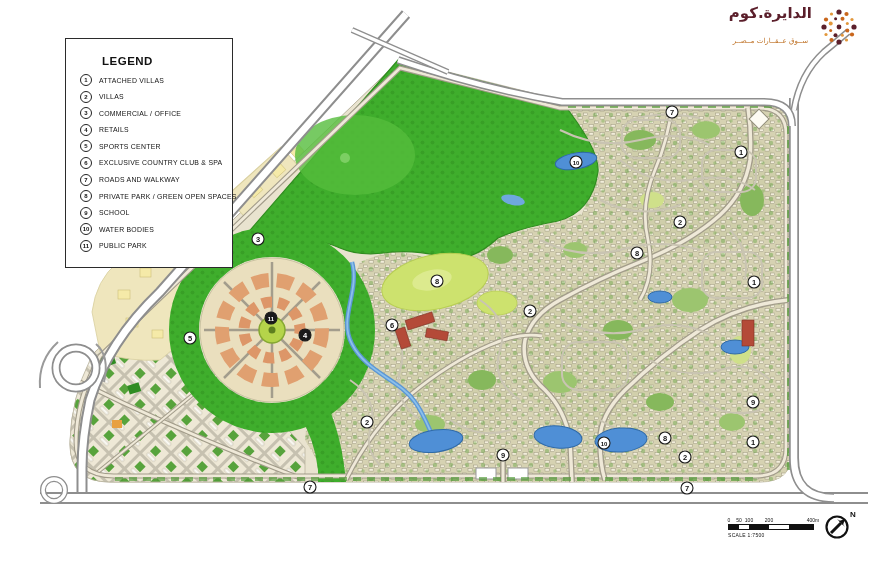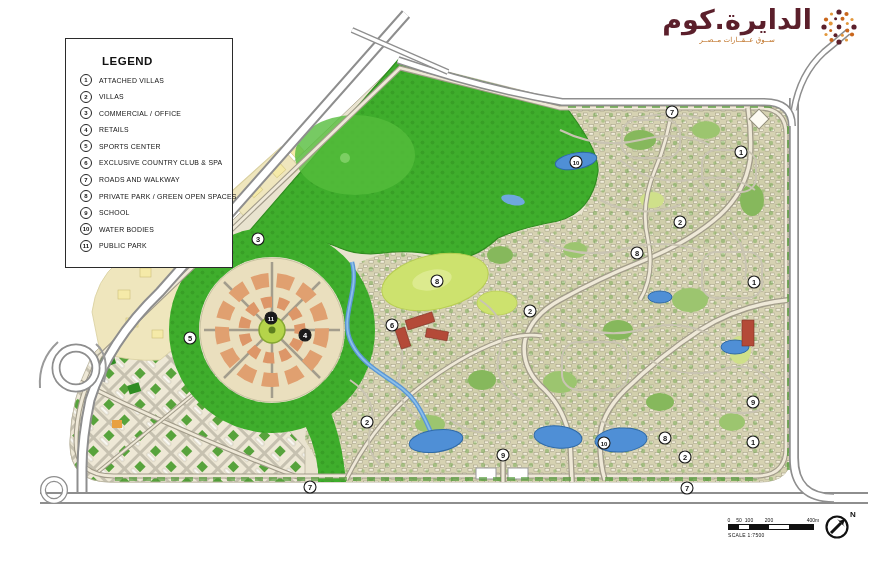--- a/index.html
+++ b/index.html
@@ -22,24 +22,24 @@
           margin:0 0 7px 22px;}
   .legend-row{display:flex;align-items:center;margin:0 0 4.6px 0;}
   .legend-num{flex:0 0 auto;width:10px;height:10px;border:1px solid #222;border-radius:50%;
           font-size:6px;line-height:10px;text-align:center;color:#111;margin-right:7px;
           font-weight:bold;}
   .legend-label{font-size:6.9px;color:#111;letter-spacing:.25px;white-space:nowrap;}
 
   
   #logo{position:absolute;right:10px;top:6px;display:flex;align-items:flex-start;z-index:5;}
   #logo .logo-text{text-align:center;direction:rtl;margin-right:6px;}
-  #logo .logo-title{font-family:"DejaVu Sans", sans-serif;font-size:27px;font-weight:bold;
+  #logo .logo-title{font-family:"DejaVu Sans", sans-serif;font-size:15px;font-weight:bold;
         color:#5b1f2b;line-height:1.05;}
   #logo .logo-tagline{font-family:"DejaVu Sans", sans-serif;font-size:7px;color:#bf7226;
-        letter-spacing:3px;margin-top:2px;}
+        letter-spacing:3px;margin-top:15px;}
 
   
   #footer{position:absolute;left:728px;top:512px;width:132px;height:48px;z-index:5;}
   #scalebar{position:absolute;left:0;top:12px;width:84px;height:4px;border:1px solid #111;}
   .scale-seg{position:absolute;top:0;height:100%;}
   #scale-ticks span{position:absolute;top:-8px;font-size:5px;color:#111;transform:translateX(-50%);}
   #scale-caption{position:absolute;left:0;top:20px;font-size:5px;color:#111;letter-spacing:.3px;}
   #north{position:absolute;left:96px;top:2px;}
   #north .n-label{position:absolute;left:26px;top:-4px;font-size:8px;font-weight:bold;color:#111;}
 

